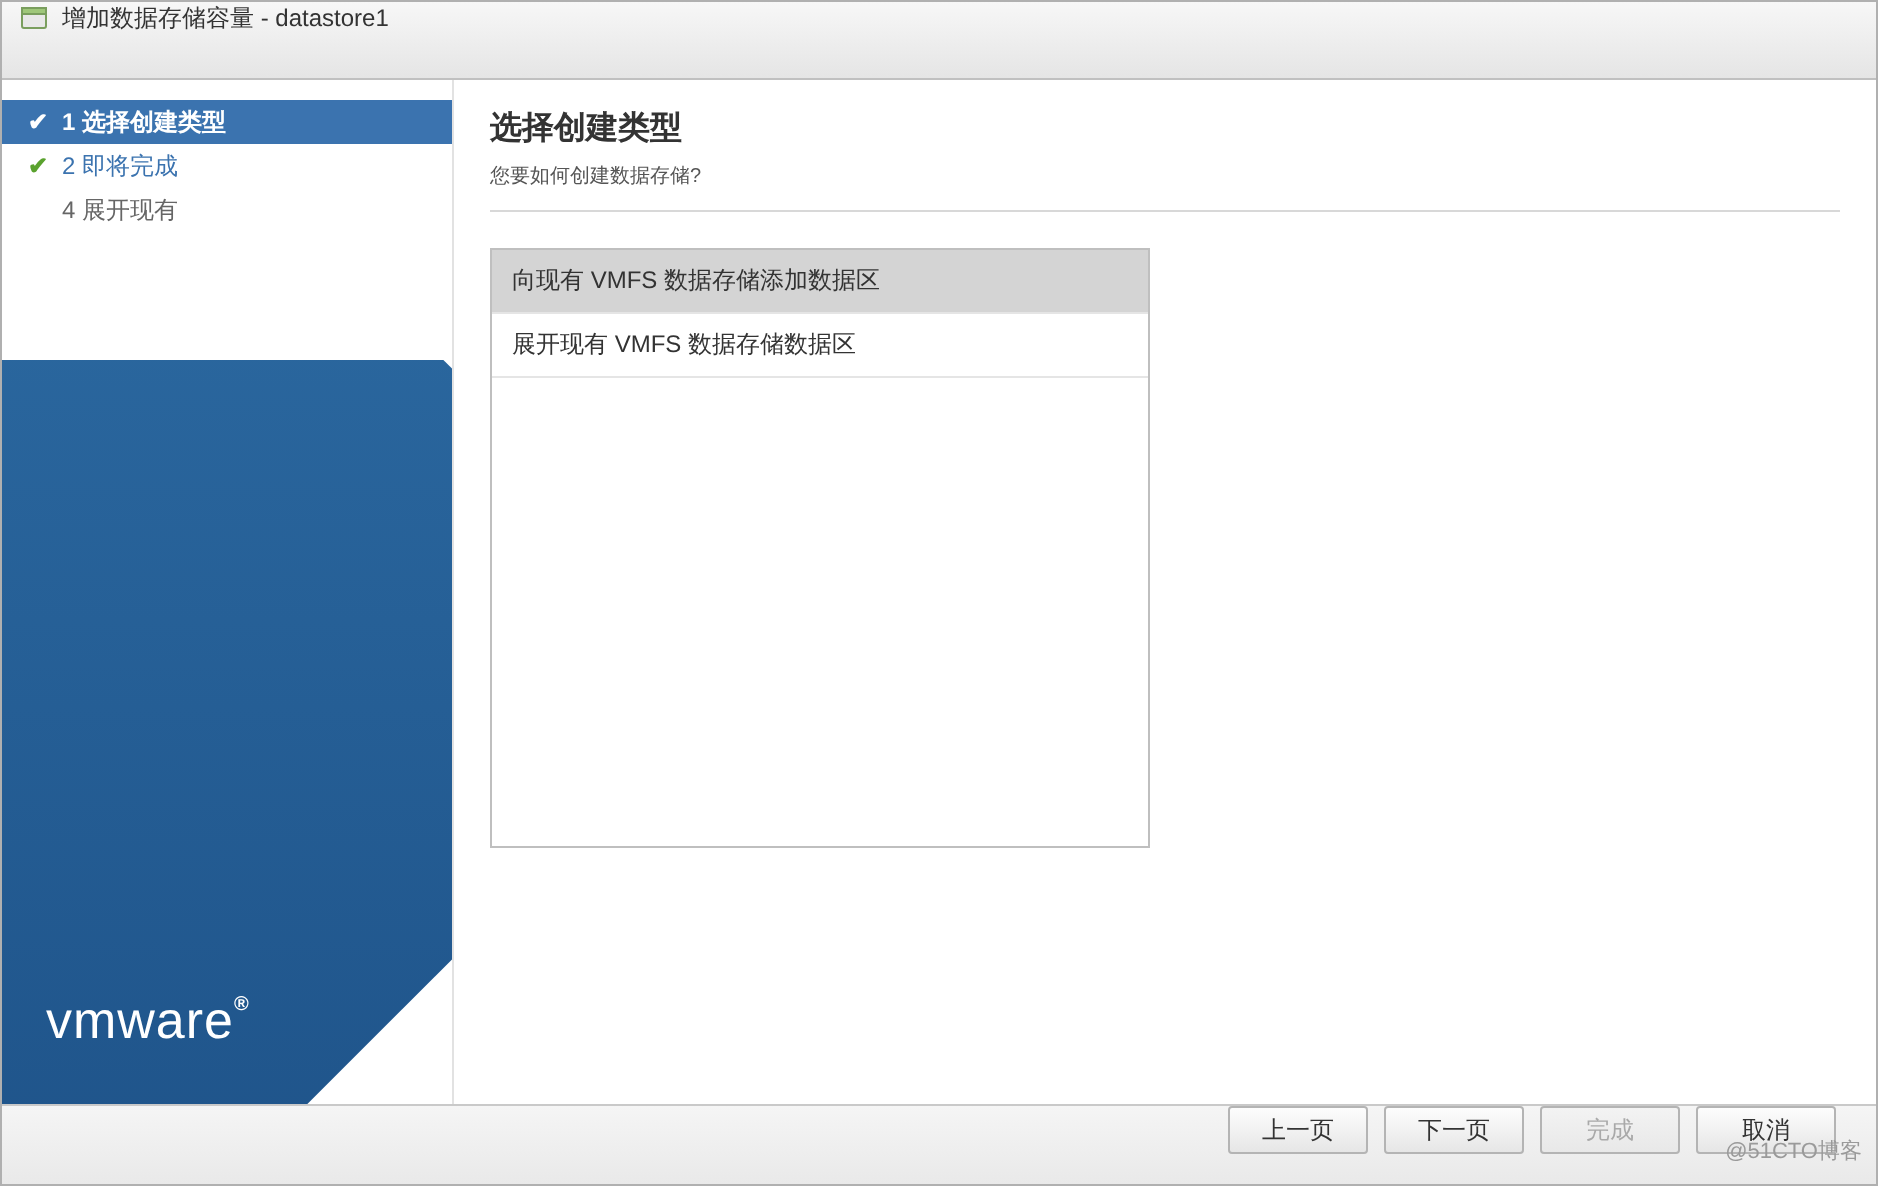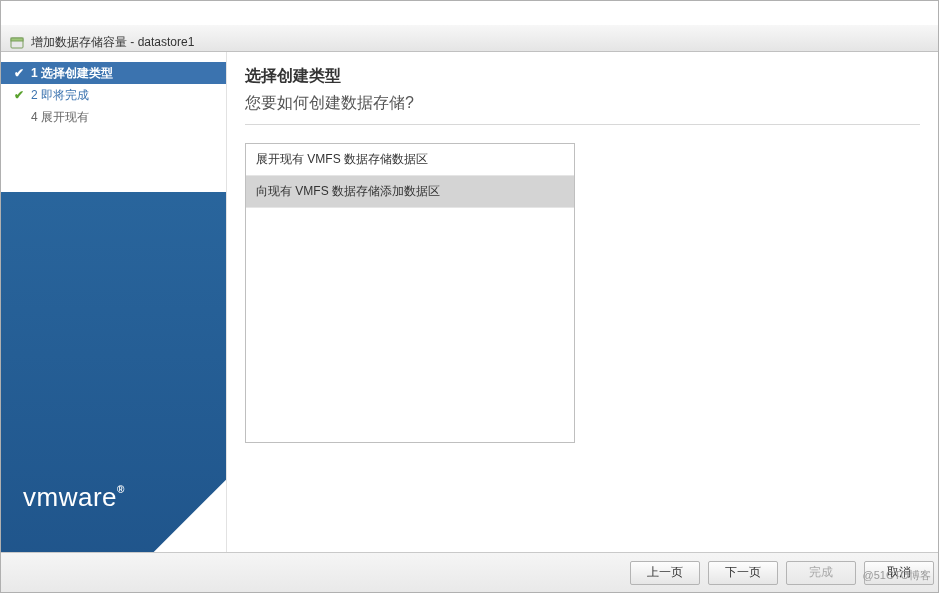--- a/index.html
+++ b/index.html
@@ -1,55 +1,55 @@
 <!DOCTYPE html>
 <html><head>
 <meta charset="utf-8">
 <style>
   * { box-sizing: border-box; margin: 0; padding: 0; }
   html, body { width: 939px; height: 593px; font-family: Arial, "Microsoft YaHei", sans-serif; font-size: 12px; color: #333; background: #fff; }
   .window { width: 939px; height: 593px; border: 1px solid #b0b0b0; display: flex; flex-direction: column; background: #fff; }
 
   
-  .titlebar { height: 27px; background: linear-gradient(#f7f7f7,#e5e5e5); border-bottom: 1px solid #c0c0c0; display: flex; align-items: flex-end; padding: 0 8px; margin-top: 24px; }
+  .titlebar { height: 39px; background: linear-gradient(#f7f7f7,#e5e5e5); border-bottom: 1px solid #c0c0c0; display: flex; align-items: flex-start; padding: 0 8px; }
   .titlebar .icon { width:16px;height:16px;margin-right:6px;display:flex;align-items:center;justify-content:center; }
   .titlebar .title { font-size: 12px; color:#333; }
 
   
   .body { flex: 1; display: flex; overflow: hidden; }
 
   
   .sidebar { width: 226px; background: #fff; border-right: 1px solid #e2e2e2; position: relative; display:flex; flex-direction:column; }
   .steps { padding: 10px 0 0 0; }
   .step { display:flex; align-items:center; height:22px; padding: 0 10px 0 10px; font-size:12px; color:#3b73af; cursor:pointer; }
   .step .chk { width:16px; text-align:center; color:#5aa22e; font-weight:bold; margin-right:4px; }
   .step .label { }
   .step.current { background:#3b73af; color:#fff; font-weight:bold; }
   .step.current .chk { color:#fff; }
   .step.pending { color:#666; }
   .step.pending .chk { visibility:hidden; }
 
   .tri-wrap { position:absolute; left:0; right:0; bottom:0; top:140px; overflow:hidden; pointer-events:none; }
   .triangle { position:absolute; right:-40px; bottom:-40px; width:520px; height:520px; background: linear-gradient(135deg,#2f6fa7 0%, #1c4f85 100%); transform: rotate(45deg); transform-origin: center; }
-  .logo { position:absolute; left:22px; bottom:39px; color:#fff; font-weight:bold; font-size:26px; letter-spacing:0.5px; font-family: Arial, sans-serif; }
+  .logo { position:absolute; left:22px; bottom:26px; color:#fff; font-weight:bold; font-size:26px; letter-spacing:0.5px; font-family: Arial, sans-serif; }
   .logo .w { font-weight:normal; }
   .logo sup { font-size:10px; vertical-align: top; position:relative; top:2px; }
 
   
   .main { flex:1; padding: 14px 18px 14px 18px; display:flex; flex-direction:column; }
   .main-title { font-size:16px; color:#333; font-weight:bold; margin-bottom:6px; }
-  .main-subtitle { font-size:16px; color:#555; margin-bottom:10px; }
+  .main-subtitle { font-size:10px; color:#555; margin-bottom:10px; }
   .main-hr { border:none; border-top:1px solid #d8d8d8; margin-bottom:18px; }
 
   .option-list { width: 330px; border:1px solid #bfbfbf; height: 300px; background:#fff; }
   .option { padding: 7px 10px; font-size:12px; border-bottom:1px solid #e5e5e5; cursor:pointer; }
   .option.selected { background:#d4d4d4; }
 
   
-  .footer { height: 40px; border-top:1px solid #c9c9c9; background:linear-gradient(#f5f5f5,#e9e9e9); display:flex; align-items:center; justify-content:flex-end; padding: 0 4px; gap:8px; }
+  .footer { height: 40px; border-top:1px solid #c9c9c9; background:linear-gradient(#f5f5f5,#e9e9e9); display:flex; justify-content:flex-end; padding: 0 20px; gap:8px; }
   .btn { min-width:70px; height:24px; border:1px solid #b4b4b4; background:linear-gradient(#fdfdfd,#e6e6e6); font-size:12px; color:#333; cursor:pointer; border-radius:2px; }
   .btn:disabled { color:#a9a9a9; cursor:default; background:linear-gradient(#f3f3f3,#e8e8e8); }
   .watermark { position:absolute; right:8px; bottom:10px; color:#9a9a9a; font-size:11px; pointer-events:none; }
 </style>
 </head>
 <body>
 
 <div class="window">
 
   <div class="titlebar">
@@ -83,22 +83,22 @@
         <div class="triangle"></div>
       </div>
       <div class="logo"><span class="w">vmware</span><sup>®</sup></div>
     </div>
 
     <div class="main">
       <div class="main-title">选择创建类型</div>
       <div class="main-subtitle">您要如何创建数据存储?</div>
       <hr class="main-hr">
       <div class="option-list">
+        <div class="option selected">向现有 VMFS 数据存储添加数据区</div>
         <div class="option">展开现有 VMFS 数据存储数据区</div>
-        <div class="option selected">向现有 VMFS 数据存储添加数据区</div>
       </div>
     </div>
 
   </div>
 
   <div class="footer">
     <button class="btn">上一页</button>
     <button class="btn">下一页</button>
     <button class="btn" disabled="">完成</button>
     <button class="btn">取消</button>

